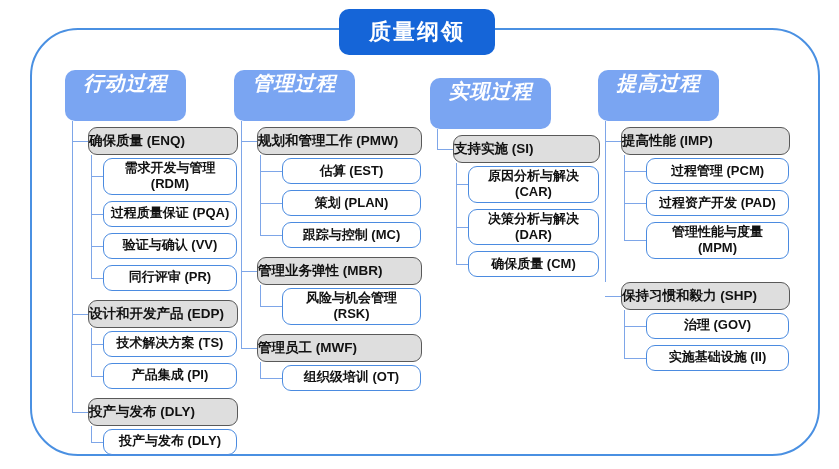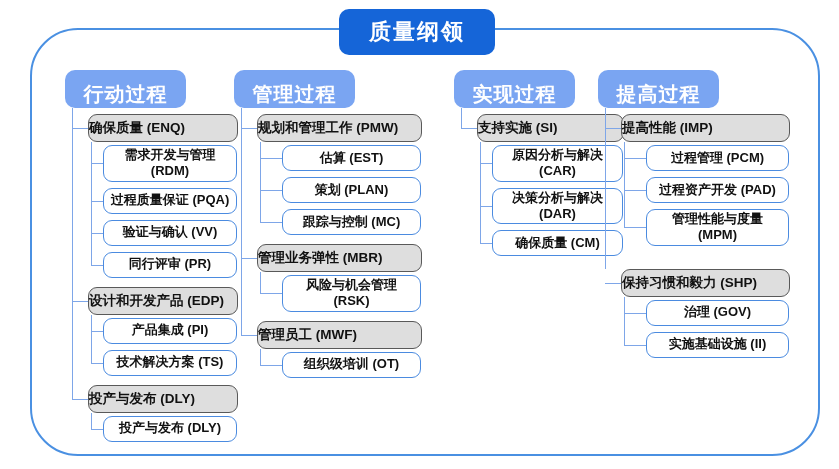--- a/index.html
+++ b/index.html
@@ -17,26 +17,26 @@
   
   .title-box{
     position:absolute;left:339px;top:9px;width:156px;height:46px;
     background:#1565d8;border-radius:10px;color:#fff;
     display:flex;align-items:center;justify-content:center;
     font-size:22px;font-weight:bold;letter-spacing:2px;z-index:3;
   }
   .column{position:absolute;top:70px;z-index:2;}
   .col1{left:65px;width:173px;}
   .col2{left:234px;width:188px;}
-  .col3{left:454px;width:170px;}
+  .col3{left:430px;width:170px;margin-top:8px;}
   .col4{left:598px;width:192px;}
   .col-header{
-    width:121px;height:38px;background:#7aa5f2;border-radius:10px;
+    width:121px;height:51px;background:#7aa5f2;border-radius:10px;
     color:#fff;font-size:20px;font-weight:bold;letter-spacing:1px;
-    display:flex;align-items:flex-end;justify-content:center;
+    display:flex;align-items:flex-start;justify-content:center;font-style:italic;
   }
   
   ul.groups,ul.children{list-style:none;margin:0;padding:0;}
   ul.groups{margin-left:7px;}
   ul.groups>li{position:relative;padding:6px 0 0 16px;}
   ul.groups>li.gap-before{margin-top:14px;}
   
   ul.groups>li::before{
     content:"";position:absolute;left:0;top:20px;width:16px;height:0;
     border-top:1.5px solid #7ea6e8;
@@ -115,26 +115,26 @@
           </li>
       </ul>
     </li>
     <li>
       <div class="group-box">
         <span>设计和开发产品 (EDP)</span>
       </div>
       <ul class="children">
         <li>
             <div class="leaf-box">
+              <span>技术解决方案 (TS)</span>
+            </div>
+          </li>
+        <li>
+            <div class="leaf-box">
               <span>产品集成 (PI)</span>
-            </div>
-          </li>
-        <li>
-            <div class="leaf-box">
-              <span>技术解决方案 (TS)</span>
             </div>
           </li>
       </ul>
     </li>
     <li>
       <div class="group-box">
         <span>投产与发布 (DLY)</span>
       </div>
       <ul class="children">
         <li>

